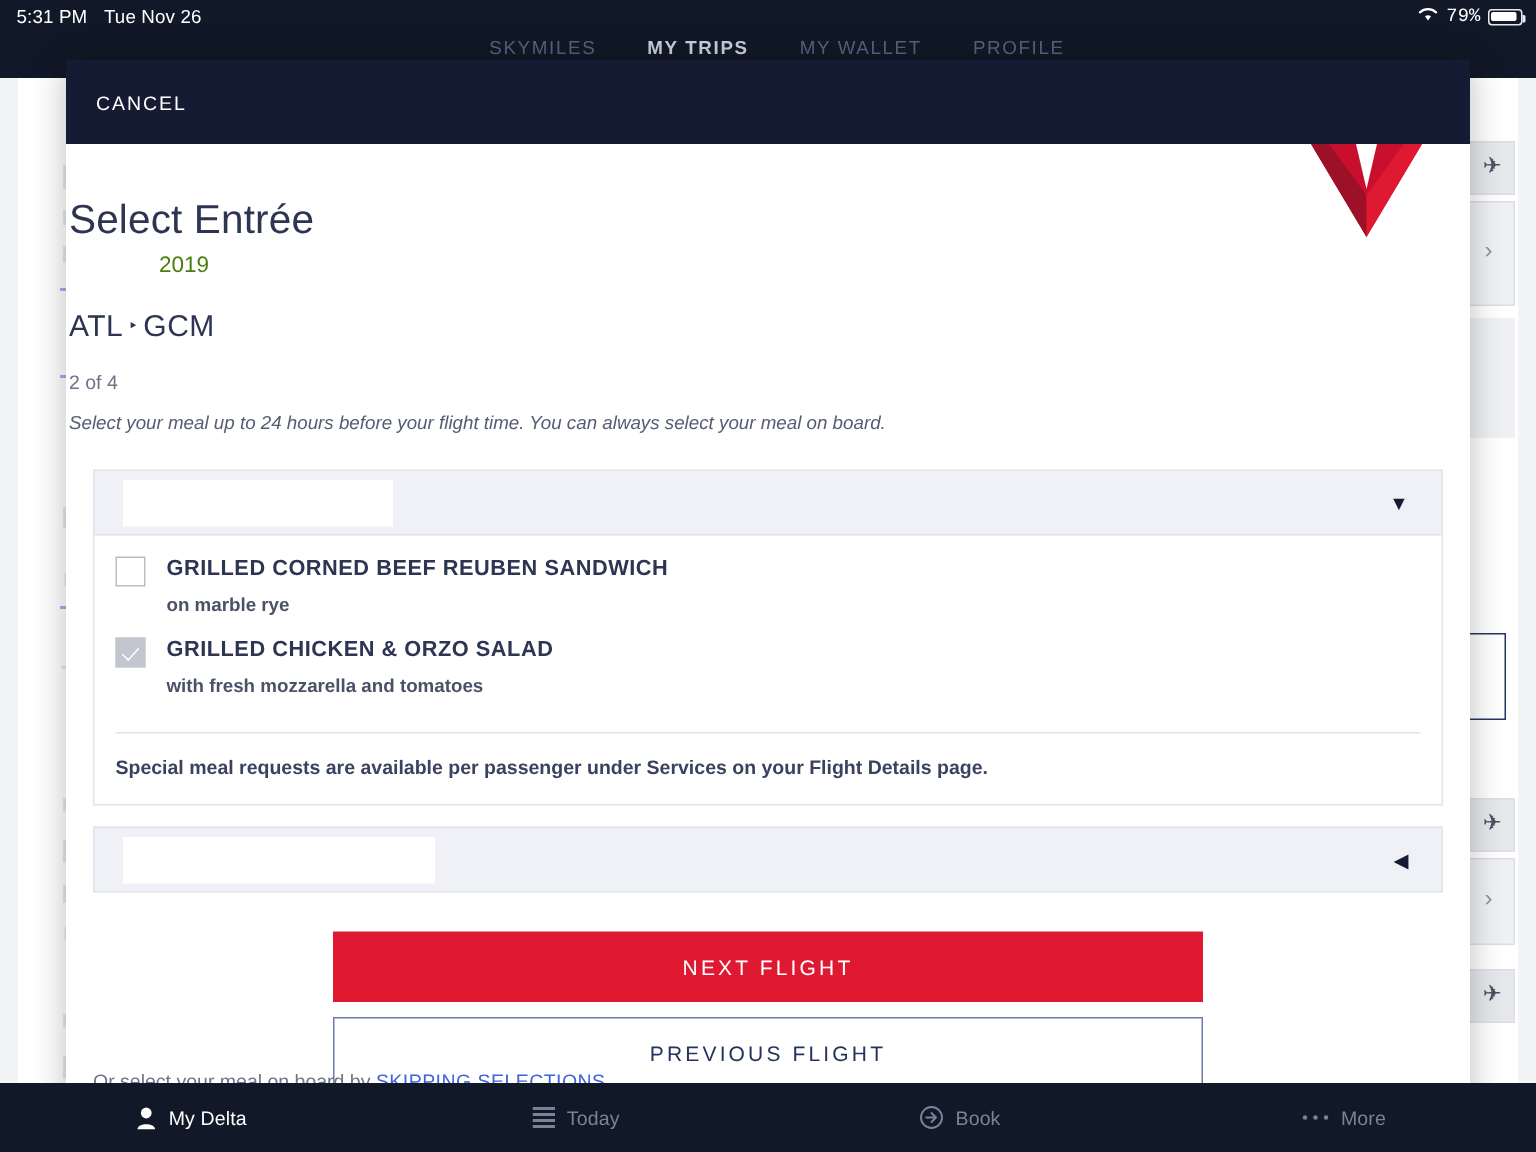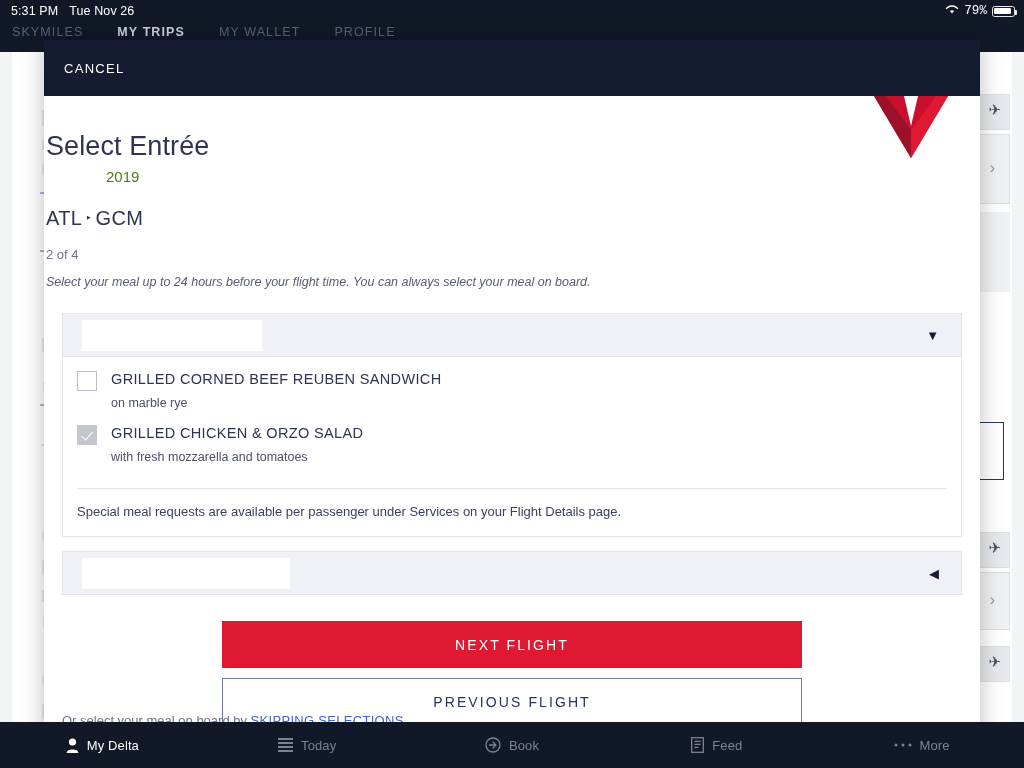--- a/index.html
+++ b/index.html
@@ -23,21 +23,21 @@
   .sb-pct { font-size:12.5px; }
   .battery { width:23px; height:11px; border:1.3px solid #e9eaef; border-radius:2.6px; position:relative; }
   .battery::after { content:""; position:absolute; right:-3.4px; top:3px; width:2px; height:5px; background:#e9eaef; border-radius:0 1px 1px 0; }
   .battery i { position:absolute; left:1.2px; top:1.2px; bottom:1.2px; width:82%; background:#ffffff; border-radius:1.3px; display:block; }
 
   
   .appbg { position:absolute; top:22px; left:0; width:1024px; height:724px; background:#ffffff; }
   .navbar {
     position:absolute; top:0; left:0; width:1024px; height:30px;
     background:#111827; display:flex; align-items:flex-start;
-    padding-left:12px; gap:34px; overflow:hidden;
+    padding-left:12px; gap:34px; overflow:hidden;justify-content:center;
   }
   .navbar span { color:#5a6179; font-size:12.5px; letter-spacing:1.1px; line-height:20px; }
   .navbar span.active { color:#c9cede; font-weight:bold; }
 
   .bgcontent { position:absolute; top:30px; left:0; width:1024px; height:694px; background:#f3f4f6; }
   .bg-page { position:absolute; left:12px; top:0; width:1000px; height:694px; background:#ffffff; }
   
   .bg-frag { position:absolute; background:#cdd1dc; opacity:.5; }
 
   .bgcard {
@@ -81,21 +81,21 @@
   .dd {
     position:relative; height:44px; background:#f0f1f6;
     border:1px solid #e2e4ec; display:flex; align-items:center;
   }
   .dd .blank { margin-left:19px; height:31px; background:#ffffff; }
   .dd.one .blank { width:180px; }
   .dd.two .blank { width:208px; }
   .dd .caret { position:absolute; right:22px; font-size:13px; color:#141b33; line-height:1; }
 
   
-  .panel { border:1px solid #e2e4ec; border-top:0; background:#ffffff; padding:0 14px; }
+  .panel { border:1px solid #e2e4ec; border-top:0; background:#ffffff; padding:0 14px;font-weight:bold; }
   .opt { display:flex; align-items:flex-start; padding:13px 0 0 0; }
   .cbox {
     width:20px; height:20px; border:1px solid #b9bdc9; background:#ffffff;
     margin-right:14px; flex:0 0 20px; margin-top:1px; position:relative;
   }
   .cbox.on { background:#c3c6ce; border-color:#c3c6ce; }
   .cbox.on::after {
     content:""; position:absolute; left:6px; top:3px; width:5px; height:10px;
     border:solid #ffffff; border-width:0 1.8px 1.8px 0; transform:rotate(42deg);
   }
@@ -302,29 +302,20 @@
     <div class="tab">
       <span class="ticon">
         <svg width="16" height="16" viewBox="0 0 16 16">
             <circle cx="8" cy="8" r="7" stroke="currentColor" stroke-width="1.3" fill="none"></circle>
             <path d="M4.5 8 H10.5 M8 5 L11 8 L8 11" stroke="currentColor" stroke-width="1.3" fill="none" stroke-linecap="round" stroke-linejoin="round"></path>
           </svg>
       </span>
       <span class="tlabel">Book</span>
     </div>
 
-    <div class="tab">
-      <span class="ticon">
-        <svg width="13" height="16" viewBox="0 0 13 16">
-            <rect x="0.7" y="0.7" width="11.6" height="14.6" stroke="currentColor" stroke-width="1.3" fill="none"></rect>
-            <path d="M3.4 4.4 H9.6 M3.4 7.4 H9.6 M3.4 10.4 H7.4" stroke="currentColor" stroke-width="1.2"></path>
-          </svg>
-      </span>
-      <span class="tlabel">Feed</span>
-    </div>
 
     <div class="tab">
       <span class="ticon">
         <svg width="18" height="6" viewBox="0 0 18 6">
             <circle cx="2" cy="3" r="1.5" fill="currentColor"></circle>
             <circle cx="9" cy="3" r="1.5" fill="currentColor"></circle>
             <circle cx="16" cy="3" r="1.5" fill="currentColor"></circle>
           </svg>
       </span>
       <span class="tlabel">More</span>

